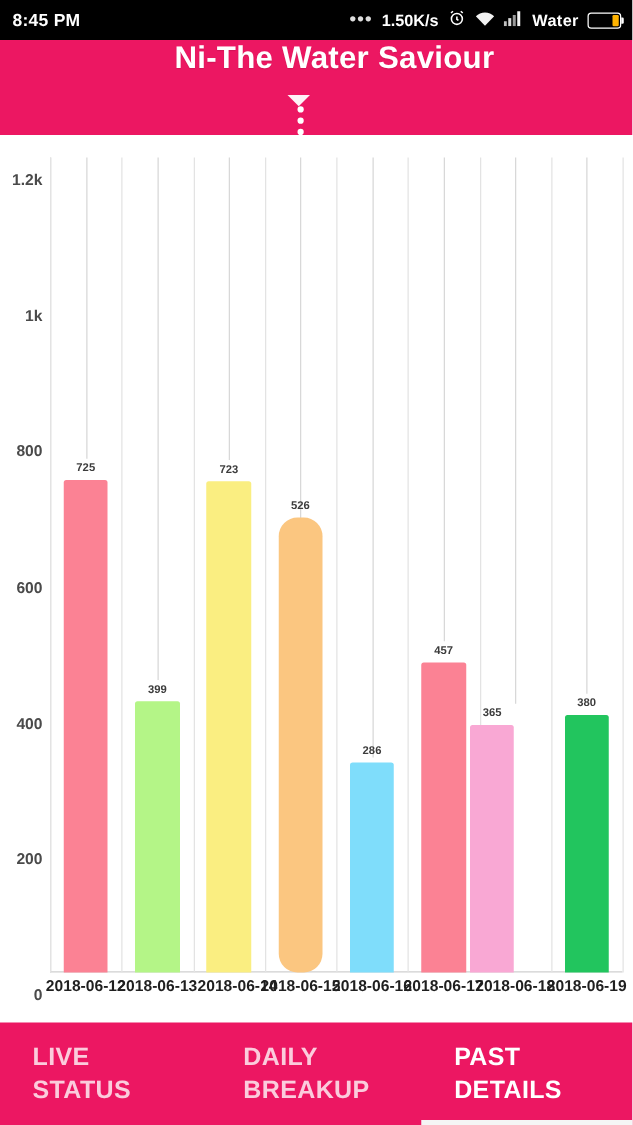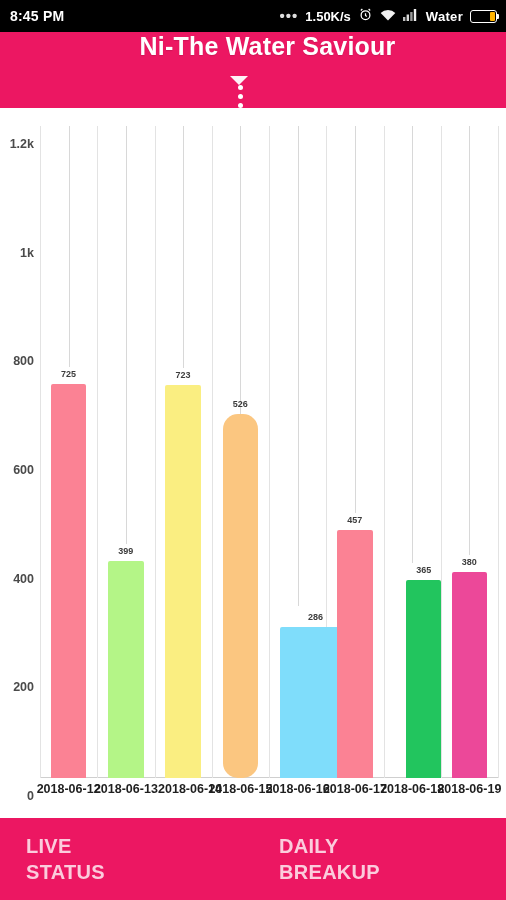--- a/index.html
+++ b/index.html
@@ -186,30 +186,30 @@
           </div>
           <div class="bar" style="left: 68.1275px; width: 35.495px; height: 216.79px; background: rgb(180, 245, 135);">
             <span class="vlabel">399</span>
           </div>
           <div class="bar" style="left: 125.377px; width: 35.495px; height: 392.83px; background: rgb(250, 238, 129);">
             <span class="vlabel">723</span>
           </div>
           <div class="bar" style="left: 182.627px; width: 35.495px; height: 364px; background: rgb(251, 198, 128); border-radius: 15px;">
             <span class="vlabel">526</span>
           </div>
-          <div class="bar" style="left: 239.877px; width: 35.495px; height: 151px; background: rgb(127, 221, 251); padding-left: 36px;">
+          <div class="bar" style="left: 239.877px; width: 35.495px; height: 168px; background: rgb(127, 221, 251);">
             <span class="vlabel">286</span>
           </div>
           <div class="bar" style="left: 297.127px; width: 35.495px; height: 248.303px; background: rgb(251, 130, 148);">
             <span class="vlabel">457</span>
           </div>
-          <div class="bar" style="left: 366px; width: 35.495px; height: 198.317px; background: #22c55e;">
+          <div class="bar" style="left: 336px; width: 35.495px; height: 198.317px; background: #f9a8d4;">
             <span class="vlabel">365</span>
           </div>
-          <div class="bar" style="left: 411.627px; width: 35.495px; height: 206.467px; background: #ec4899;">
+          <div class="bar" style="left: 411.627px; width: 35.495px; height: 206.467px; background: #22c55e;">
             <span class="vlabel">380</span>
           </div>
         </div>
     </div>
     <div class="xlabels">
         <div class="xlab" style="left: 28.625px;">2018-06-12</div>
         <div class="xlab" style="left: 85.875px;">2018-06-13</div>
         <div class="xlab" style="left: 150px;">2018-06-14</div>
         <div class="xlab" style="left: 200.375px;">2018-06-15</div>
         <div class="xlab" style="left: 257.625px;">2018-06-16</div>
@@ -221,15 +221,19 @@
 
   <div class="tabbar">
     <div class="tab">
       <span>LIVE</span>
       <span>STATUS</span>
     </div>
     <div class="tab">
       <span>DAILY</span>
       <span>BREAKUP</span>
     </div>
+    <div class="tab active">
+      <span>PAST</span>
+      <span>DETAILS</span>
+    </div>
   </div>
 
 </div>
 
 </body></html>

